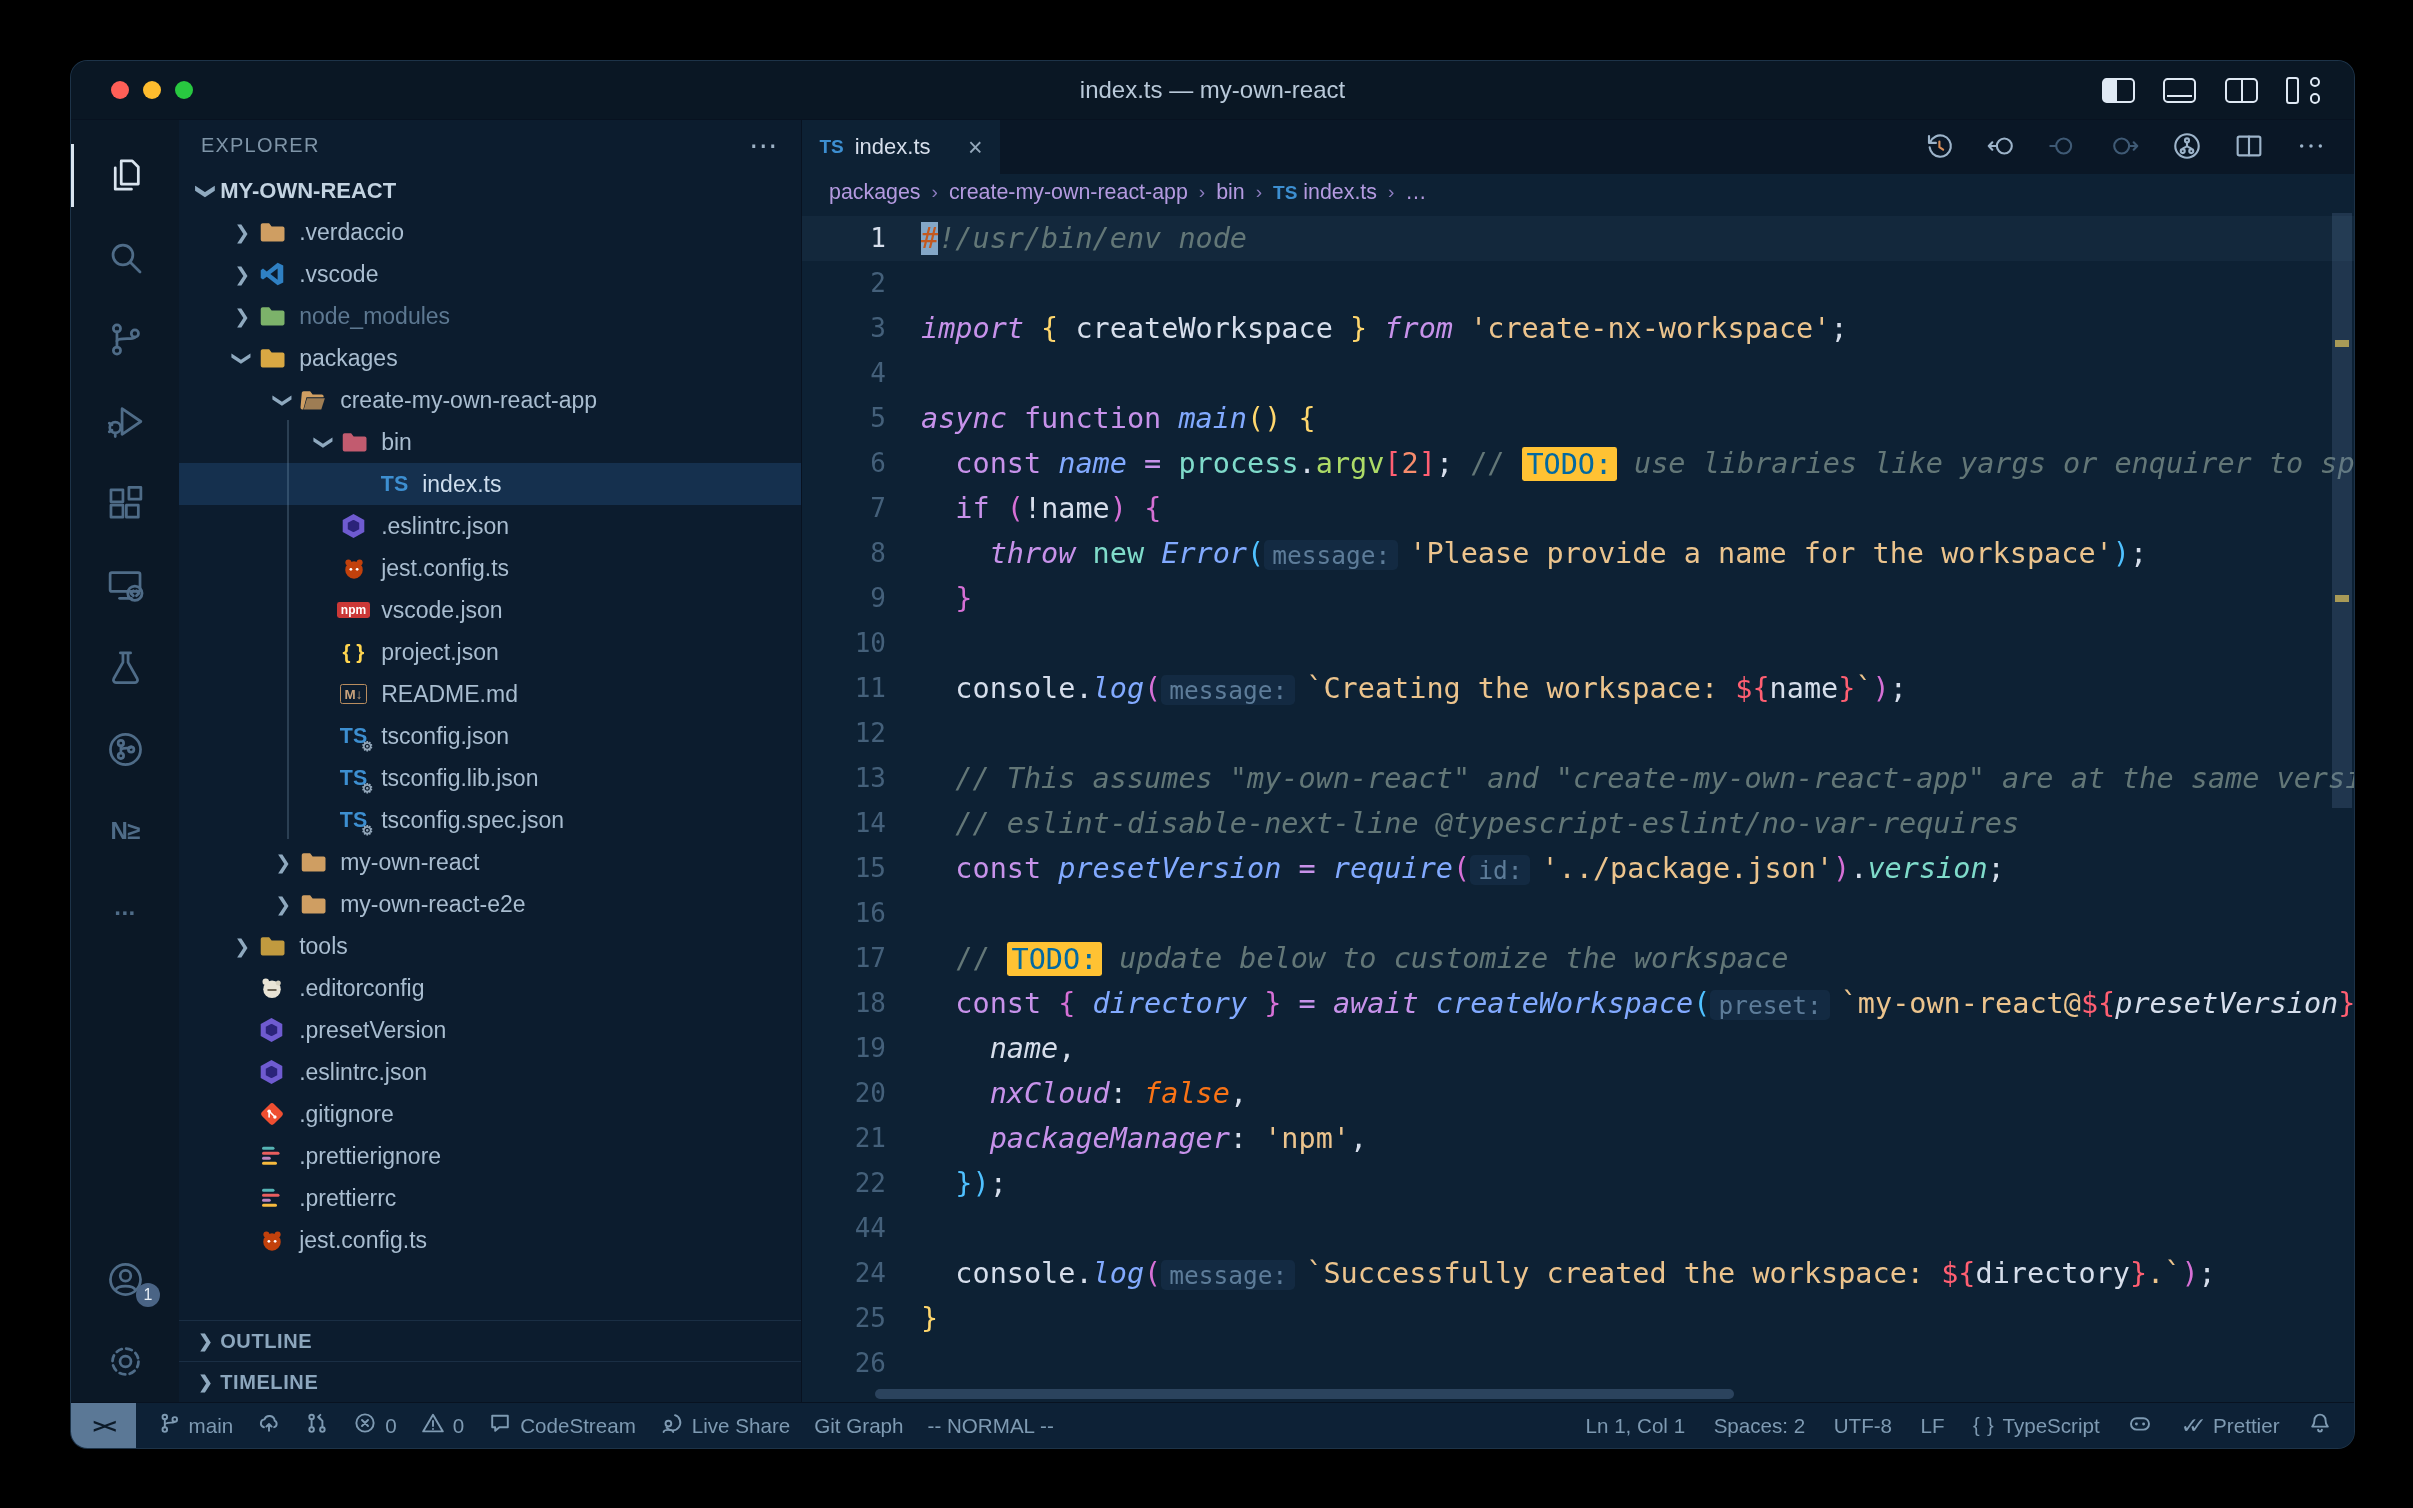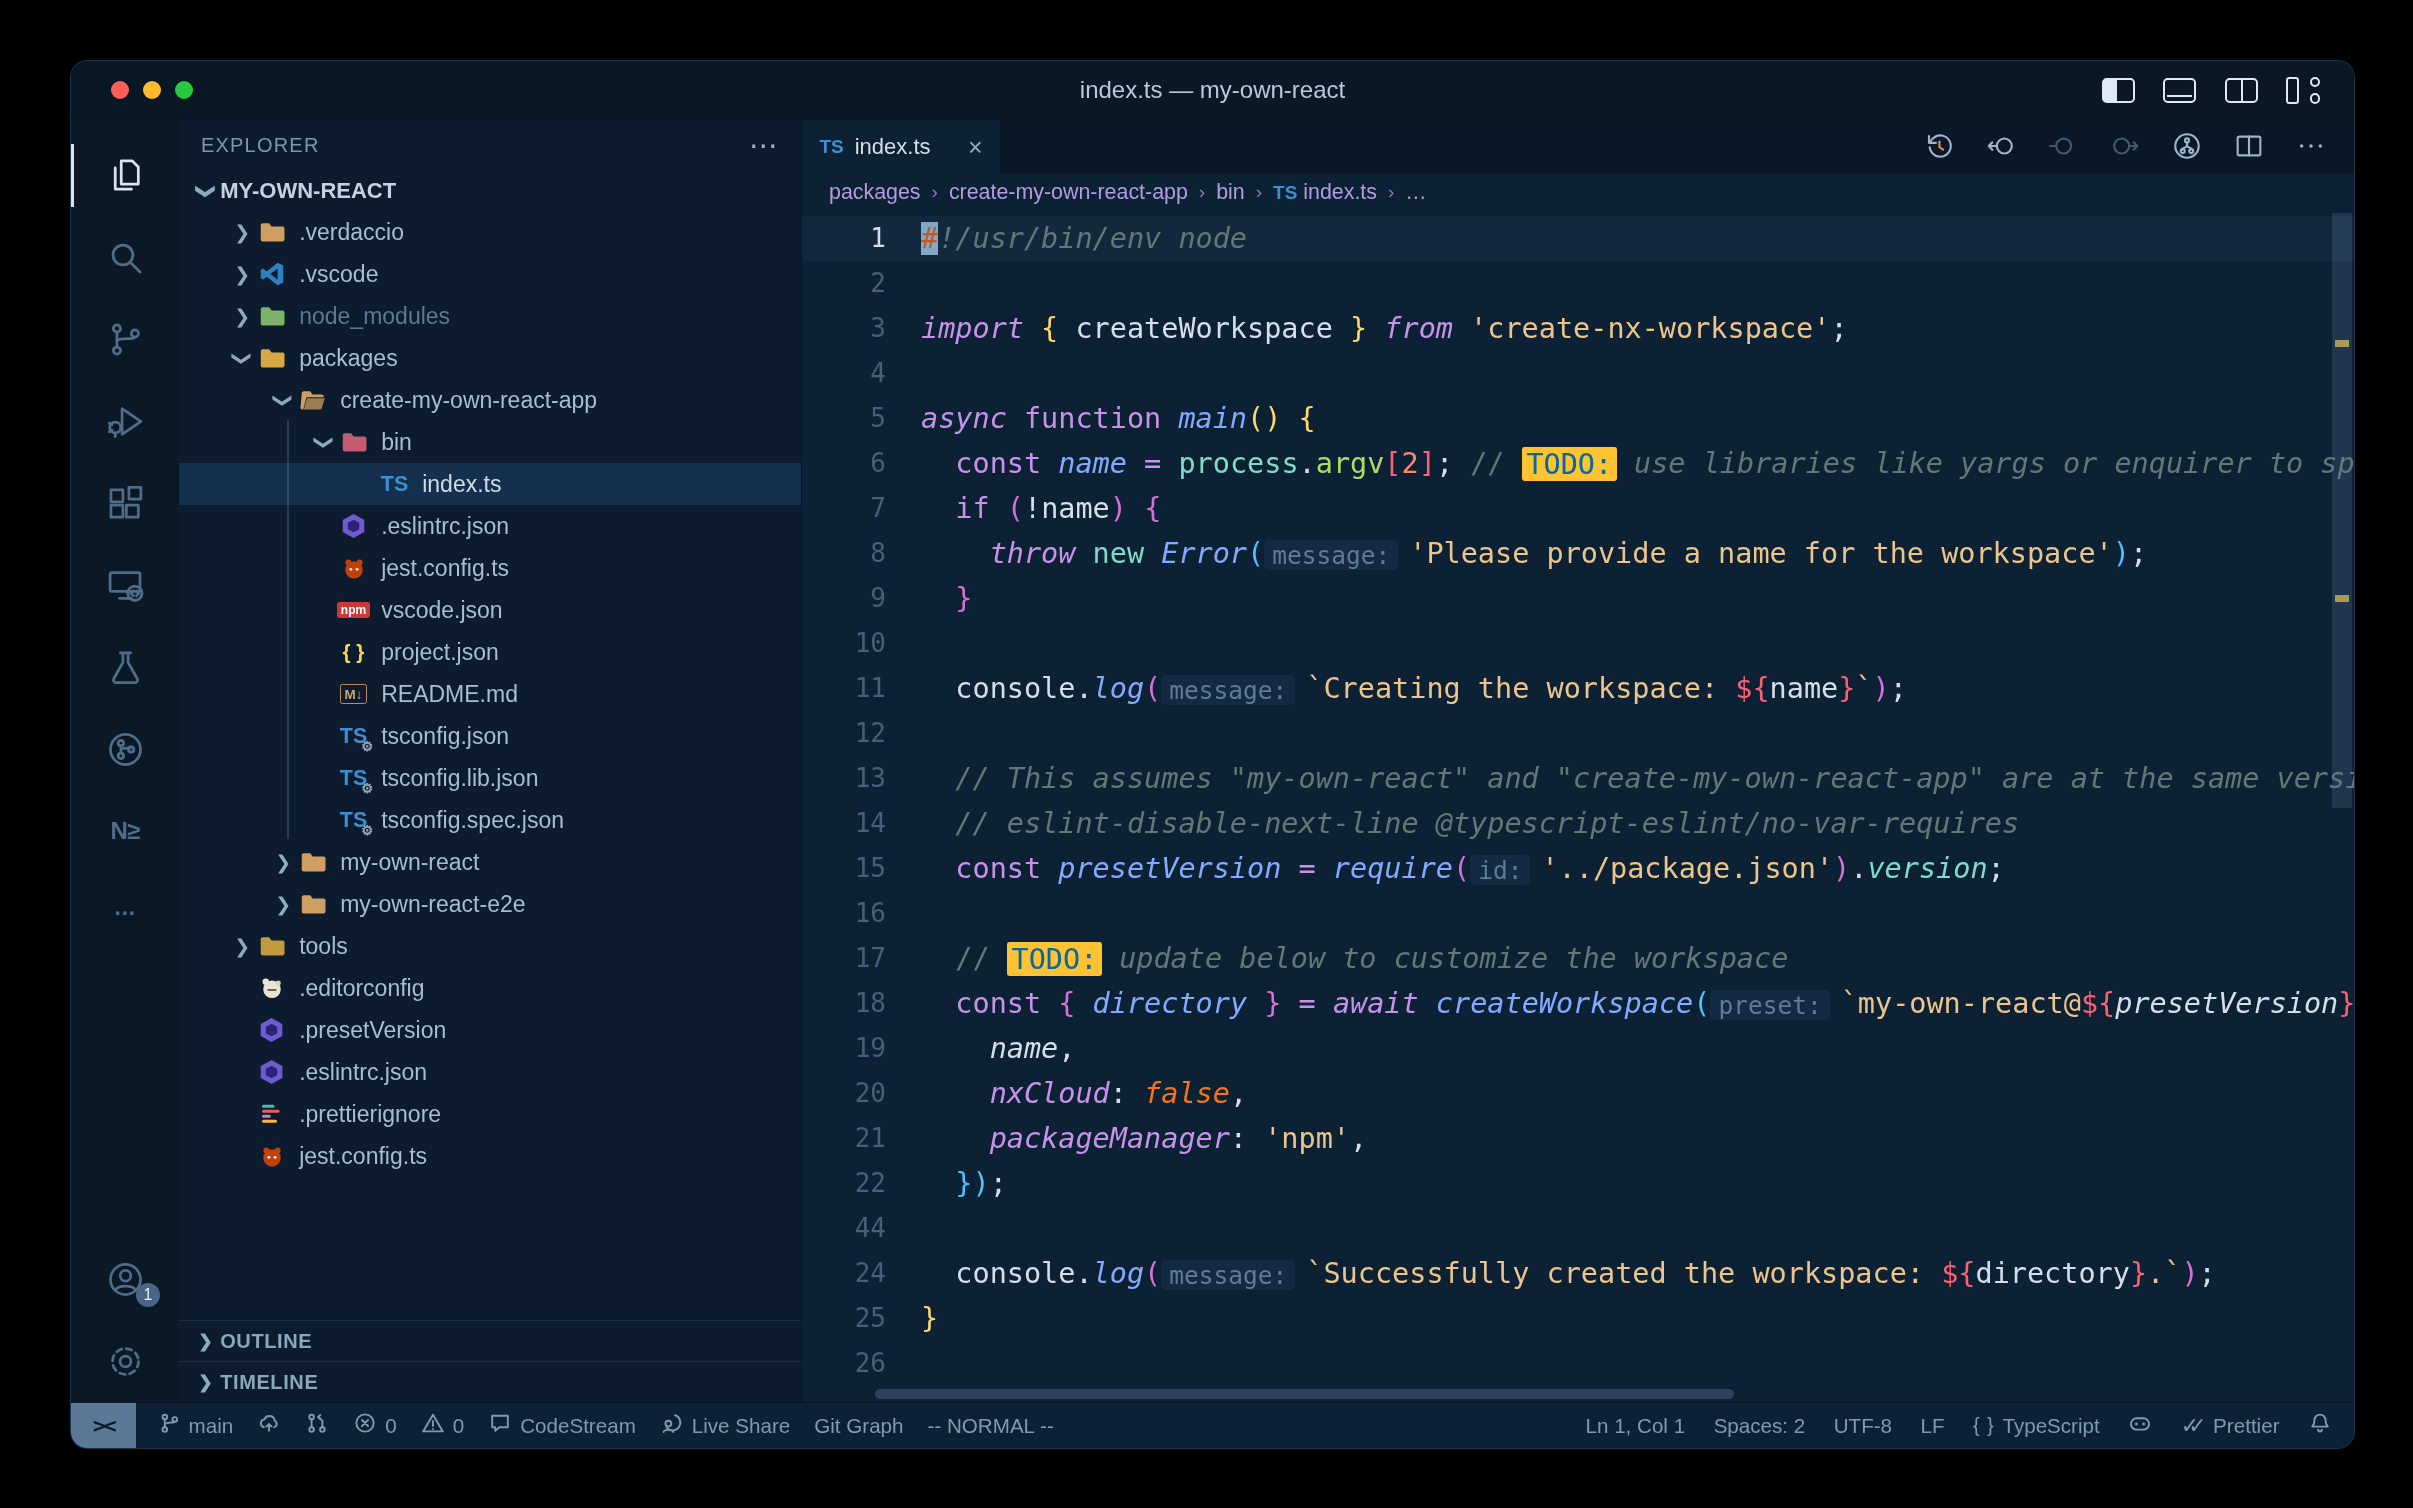--- a/index.html
+++ b/index.html
@@ -410,27 +410,51 @@
                 <span class="hexa">
                   <i></i>
                 </span>
               </span>
               <span>.eslintrc.json</span>
             </div>
             <div class="trow" style="padding-left:49px">
               <span class="chev"></span>
               <span class="tree-icon">
                 <svg viewBox="0 0 24 24" fill="none" stroke="currentColor" stroke-width="1.6" stroke-linecap="round" stroke-linejoin="round">
+                  <rect x="5.2" y="5.2" width="13.6" height="13.6" rx="2.5" transform="rotate(45 12 12)" fill="#ef4e31" stroke="none"></rect>
+                  <circle cx="9.7" cy="9.7" r="1.4" fill="#fff" stroke="none"></circle>
+                  <circle cx="14.3" cy="14.3" r="1.4" fill="#fff" stroke="none"></circle>
+                  <path d="M10.6 10.6l2.6 2.6M9.7 11.2v3.2" stroke="#fff" stroke-width="1.3"></path>
+                </svg>
+              </span>
+              <span>.gitignore</span>
+            </div>
+            <div class="trow" style="padding-left:49px">
+              <span class="chev"></span>
+              <span class="tree-icon">
+                <svg viewBox="0 0 24 24" fill="none" stroke="currentColor" stroke-width="1.6" stroke-linecap="round" stroke-linejoin="round">
                   <rect x="4" y="4.5" width="10" height="2.4" rx="1.2" fill="#56b3b4" stroke="none"></rect>
                   <rect x="4" y="8.5" width="14" height="2.4" rx="1.2" fill="#ea5e5e" stroke="none"></rect>
                   <rect x="4" y="12.5" width="7" height="2.4" rx="1.2" fill="#bf85bf" stroke="none"></rect>
                   <rect x="4" y="16.5" width="12" height="2.4" rx="1.2" fill="#f7ba3e" stroke="none"></rect>
                 </svg>
               </span>
               <span>.prettierignore</span>
+            </div>
+            <div class="trow" style="padding-left:49px">
+              <span class="chev"></span>
+              <span class="tree-icon">
+                <svg viewBox="0 0 24 24" fill="none" stroke="currentColor" stroke-width="1.6" stroke-linecap="round" stroke-linejoin="round">
+                  <rect x="4" y="4.5" width="10" height="2.4" rx="1.2" fill="#56b3b4" stroke="none"></rect>
+                  <rect x="4" y="8.5" width="14" height="2.4" rx="1.2" fill="#ea5e5e" stroke="none"></rect>
+                  <rect x="4" y="12.5" width="7" height="2.4" rx="1.2" fill="#bf85bf" stroke="none"></rect>
+                  <rect x="4" y="16.5" width="12" height="2.4" rx="1.2" fill="#f7ba3e" stroke="none"></rect>
+                </svg>
+              </span>
+              <span>.prettierrc</span>
             </div>
             <div class="trow" style="padding-left:49px">
               <span class="chev"></span>
               <span class="tree-icon">
                 <svg viewBox="0 0 24 24" fill="none" stroke="currentColor" stroke-width="1.6" stroke-linecap="round" stroke-linejoin="round">
                   <circle cx="12" cy="13.5" r="7" fill="#c2410c" stroke="none"></circle>
                   <circle cx="7.5" cy="7.5" r="2.4" fill="#c2410c" stroke="none"></circle>
                   <circle cx="16.5" cy="7.5" r="2.4" fill="#c2410c" stroke="none"></circle>
                   <circle cx="9.5" cy="13" r="1.1" fill="#fff" stroke="none"></circle>
                   <circle cx="14.5" cy="13" r="1.1" fill="#fff" stroke="none"></circle>

